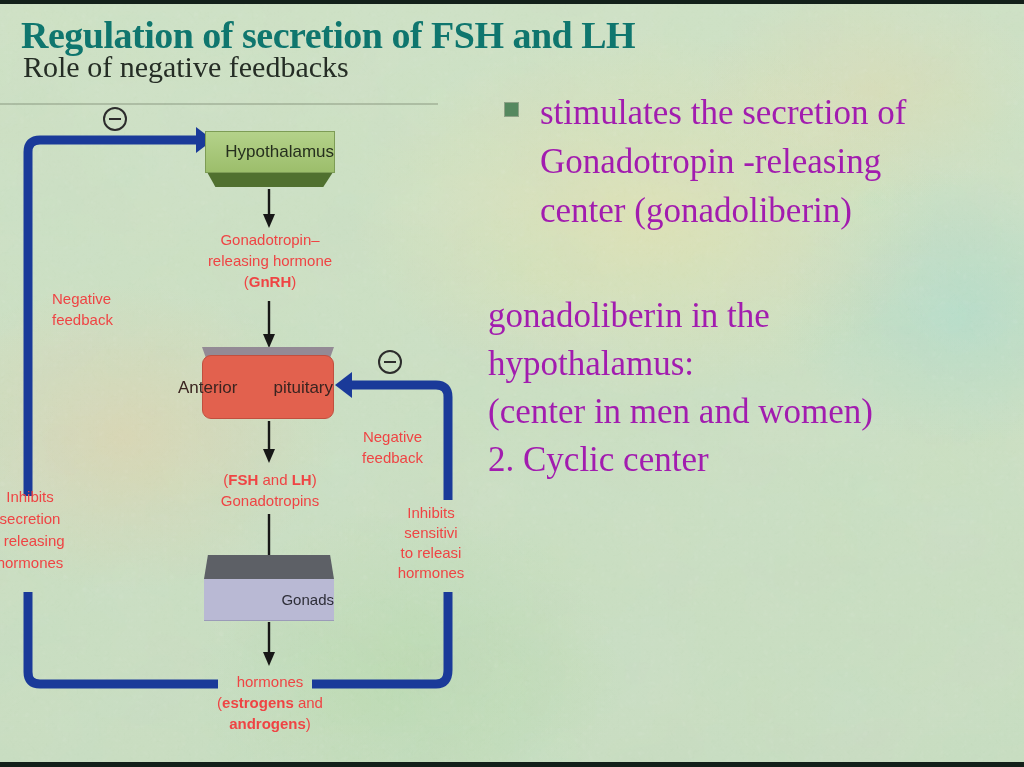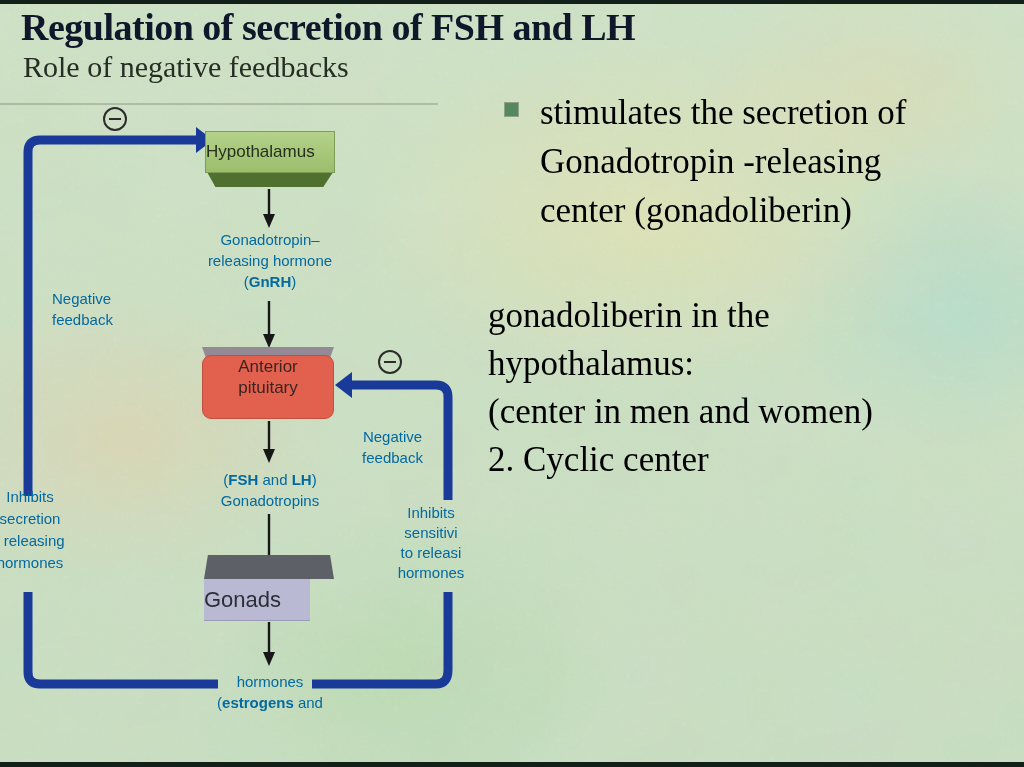--- a/index.html
+++ b/index.html
@@ -16,58 +16,58 @@
       linear-gradient(#cde0c4,#c7dcc0);
   }
   .tex { position:absolute; inset:0; width:1024px; height:767px; pointer-events:none; }
   #tex-coarse { opacity:.20; mix-blend-mode:soft-light; }
   #tex-fine   { opacity:.16; mix-blend-mode:overlay; }
   .bar { position:absolute; left:0; width:1024px; background:#13201a; }
   #top-bar { top:0; height:4px; }
   #bottom-bar { bottom:0; height:5px; }
 
   #page-title {
-    position:absolute; left:21px; top:5px; width:990px;
-    font-size:38px; font-weight:bold; color:#0f172a; letter-spacing:-0.5px;
+    position:absolute; left:21px; top:13px; width:990px;
+    font-size:38px; font-weight:bold; color:#0f766e; letter-spacing:-0.5px;
     white-space:nowrap;
   }
   #page-subtitle {
     position:absolute; left:23px; top:50px;
     font-size:30px; color:#252d25;
   }
 
   
   #bullet-block { position:absolute; left:505px; top:88px; width:515px; display:flex; }
   #bullet-sq { width:13px; height:13px; margin-top:15px; margin-right:22px; flex:0 0 13px; background:#55885f; box-shadow:0 0 0 1px rgba(40,70,45,.4); }
-  .big-line { font-size:35px; line-height:49px; color:#000000; }
+  .big-line { font-size:35px; line-height:49px; color:#a21caf; }
   #para-block { position:absolute; left:488px; top:292px; width:535px; }
   #para-block .big-line { line-height:48px; }
 
   
-  .node { position:absolute; display:flex; align-items:center; justify-content:flex-start;
+  .node { position:absolute; display:flex; align-items:center; justify-content:flex-end;
           font-family:"Liberation Sans", sans-serif; text-align:center; }
   #box-hypothalamus { left:205px; top:131px; width:130px; height:42px;
       background:linear-gradient(#b4d28a,#9cbe6b); border:1px solid #7d9c55;
       font-size:17px; color:#262f1e; }
   #hypothalamus-edge { position:absolute; left:205px; top:173px; width:130px; height:14px;
       background:#50702f; clip-path:polygon(2% 0,98% 0,91% 100%,8% 100%); }
   #pituitary-edge { position:absolute; left:202px; top:347px; width:132px; height:11px;
       background:#938a95; clip-path:polygon(0 0,100% 0,97% 100%,3% 100%); }
   #box-pituitary { left:202px; top:355px; width:132px; height:64px;
       background:#e2614e; border:1px solid #c14f3e; border-radius:9px;
-      font-size:17px; line-height:21px; color:#3a2420; flex-direction:column; }
+      font-size:17px; line-height:21px; color:#3a2420; flex-direction:row;gap:36px; }
   #gonads-edge { position:absolute; left:204px; top:555px; width:130px; height:24px;
       background:#5d6066; clip-path:polygon(3% 0,97% 0,100% 100%,0 100%); }
-  #box-gonads { left:204px; top:579px; width:106px; height:42px;
+  #box-gonads { left:204px; top:579px; width:130px; height:42px;
       background:#b9b9d4; border-bottom:1px solid #9b9bb8;
-      font-size:22px; color:#2e2e38; }
+      font-size:15px; color:#2e2e38; }
 
   
   .dlbl { position:absolute; font-family:"Liberation Sans", sans-serif;
-          font-size:15px; line-height:21px; color:#0369a1; text-align:center; }
+          font-size:15px; line-height:21px; color:#ef4444; text-align:center; }
   .b { font-weight:bold; }
   #lbl-gnrh { left:190px; top:229px; width:160px; }
   #lbl-gonadotropins { left:180px; top:469px; width:180px; }
   #lbl-sexsteroid { left:190px; top:671px; width:160px; }
   #lbl-negfb-left { left:52px; top:288px; width:110px; text-align:left; }
   #lbl-negfb-right { left:340px; top:426px; width:105px; }
   #lbl-inhibits-left { left:-20px; top:486px; width:100px; line-height:22px; }
   #lbl-inhibits-right { left:385px; top:503px; width:92px; line-height:20px; }
 
   #diagram-svg { position:absolute; inset:0; }
@@ -166,20 +166,21 @@
 </div>
 
 <div id="lbl-gonadotropins" class="dlbl">
   <div><span>(</span><span class="b">FSH</span><span> and </span><span class="b">LH</span><span>)</span></div>
   <div>Gonadotropins</div>
 </div>
 
 <div id="lbl-sexsteroid" class="dlbl">
   <div>hormones</div>
   <div><span>(</span><span class="b">estrogens</span><span> and</span></div>
+  <div><span class="b">androgens</span><span>)</span></div>
 </div>
 
 <div id="lbl-negfb-left" class="dlbl">
   <div>Negative</div>
   <div>feedback</div>
 </div>
 
 <div id="lbl-negfb-right" class="dlbl">
   <div>Negative</div>
   <div>feedback</div>

